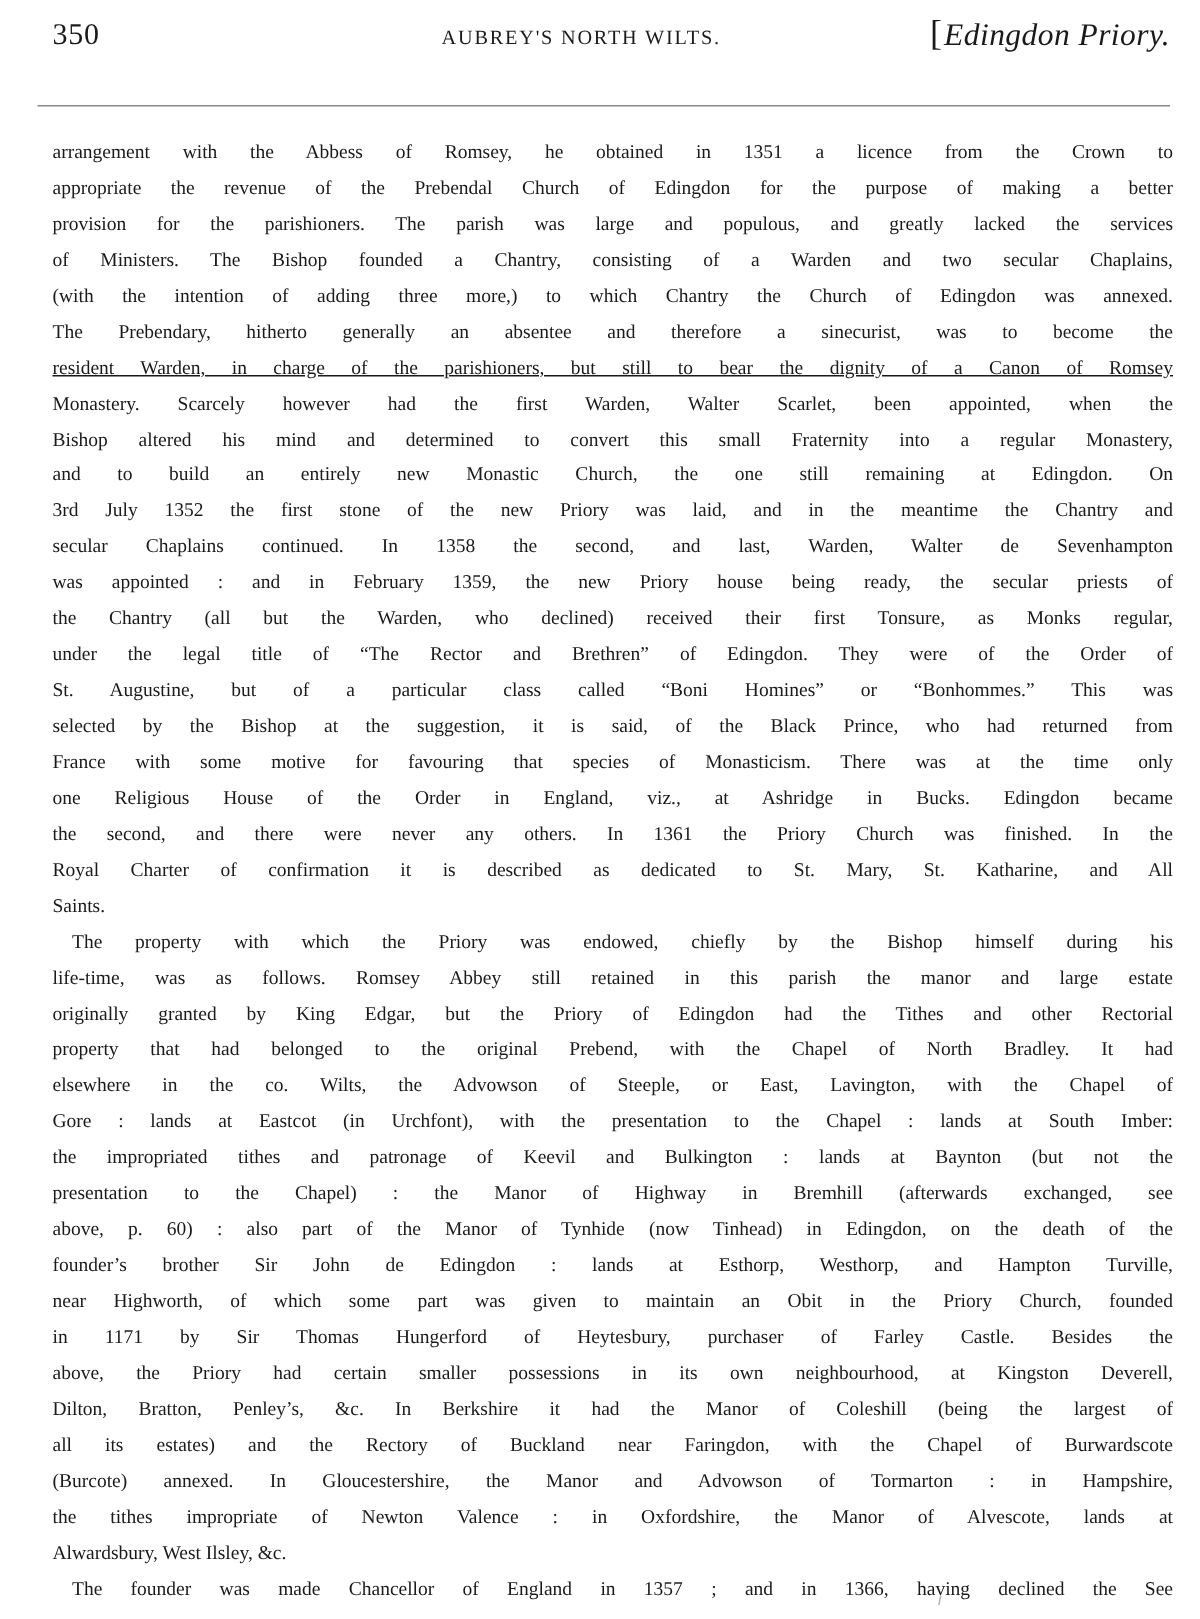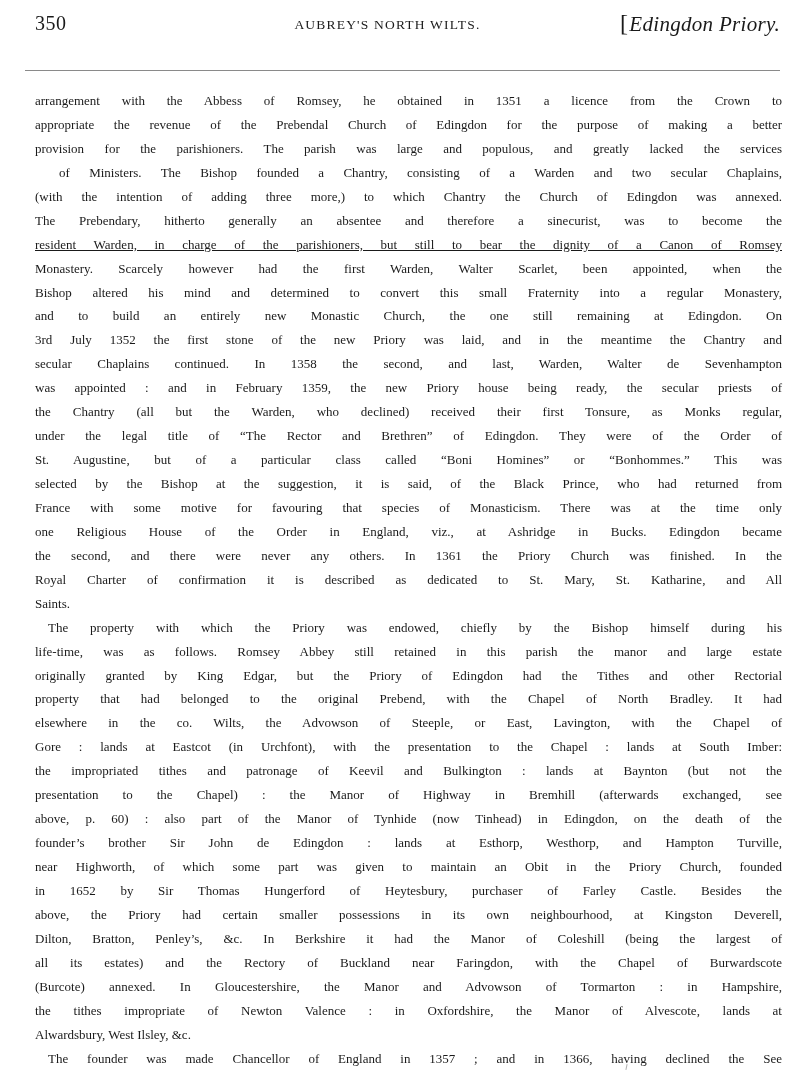--- a/index.html
+++ b/index.html
@@ -103,21 +103,21 @@
     <span class="section-title"><span class="bracket">[</span><span>Edingdon Priory.</span></span>
   </div>
 
   <div class="header-rule"></div>
 
   <div class="body-text" id="body-text">
       <div>
         <span class="line" style="white-space: normal; word-spacing: 0px;">arrangement with the Abbess of Romsey, he obtained in 1351 a licence from the Crown to</span>
         <span class="line" style="white-space: normal; word-spacing: 0px;">appropriate the revenue of the Prebendal Church of Edingdon for the purpose of making a better</span>
         <span class="line" style="white-space: normal; word-spacing: 0px;">provision for the parishioners.   The parish was large and populous, and greatly lacked the services</span>
-        <span class="line" style="white-space: normal; word-spacing: 0px; margin-left: 24px;">of Ministers.   The Bishop founded a Chantry, consisting of a Warden and two secular Chaplains,</span>
+        <span class="line" style="white-space: normal; word-spacing: 0px;">of Ministers.   The Bishop founded a Chantry, consisting of a Warden and two secular Chaplains,</span>
         <span class="line" style="white-space: normal; word-spacing: 0px;">(with the intention of adding three more,) to which Chantry the Church of Edingdon was annexed.</span>
         <span class="line" style="white-space: normal; word-spacing: 0px;">The Prebendary, hitherto generally an absentee and therefore a sinecurist, was to become the</span>
         <span class="line" style="white-space: normal; word-spacing: 0px; text-decoration: underline;">resident Warden, in charge of the parishioners, but still to bear the dignity of a Canon of Romsey</span>
         <span class="line" style="white-space: normal; word-spacing: 0px;">Monastery.   Scarcely however had the first Warden, Walter Scarlet, been appointed, when the</span>
         <span class="line" style="white-space: normal; word-spacing: 0px;">Bishop altered his mind and determined to convert this small Fraternity into a regular Monastery,</span>
         <span class="line" style="white-space: normal; word-spacing: 0px;">and to build an entirely new Monastic Church, the one still remaining at Edingdon.   On</span>
         <span class="line" style="white-space: normal; word-spacing: 0px;">3rd July 1352 the first stone of the new Priory was laid, and in the meantime the Chantry and</span>
         <span class="line" style="white-space: normal; word-spacing: 0px;">secular Chaplains continued.   In 1358 the second, and last, Warden, Walter de Sevenhampton</span>
         <span class="line" style="white-space: normal; word-spacing: 0px;">was appointed : and in February 1359, the new Priory house being ready, the secular priests of</span>
         <span class="line" style="white-space: normal; word-spacing: 0px;">the Chantry (all but the Warden, who declined) received their first Tonsure, as Monks regular,</span>
@@ -135,21 +135,21 @@
         <span class="line" style="white-space: normal; word-spacing: 0px;">life-time, was as follows.   Romsey Abbey still retained in this parish the manor and large estate</span>
         <span class="line" style="white-space: normal; word-spacing: 0px;">originally granted by King Edgar, but the Priory of Edingdon had the Tithes and other Rectorial</span>
         <span class="line" style="white-space: normal; word-spacing: 0px;">property that had belonged to the original Prebend, with the Chapel of North Bradley.   It had</span>
         <span class="line" style="white-space: normal; word-spacing: 0px;">elsewhere in the co. Wilts, the Advowson of Steeple, or East, Lavington, with the Chapel of</span>
         <span class="line" style="white-space: normal; word-spacing: 0px;">Gore : lands at Eastcot (in Urchfont), with the presentation to the Chapel : lands at South Imber:</span>
         <span class="line" style="white-space: normal; word-spacing: 0px;">the impropriated tithes and patronage of Keevil and Bulkington : lands at Baynton (but not the</span>
         <span class="line" style="white-space: normal; word-spacing: 0px;">presentation to the Chapel) : the Manor of Highway in Bremhill (afterwards exchanged, see</span>
         <span class="line" style="white-space: normal; word-spacing: 0px;">above, p. 60) : also part of the Manor of Tynhide (now Tinhead) in Edingdon, on the death of the</span>
         <span class="line" style="white-space: normal; word-spacing: 0px;">founder’s brother Sir John de Edingdon : lands at Esthorp, Westhorp, and Hampton Turville,</span>
         <span class="line" style="white-space: normal; word-spacing: 0px;">near Highworth, of which some part was given to maintain an Obit in the Priory Church, founded</span>
-        <span class="line" style="white-space: normal; word-spacing: 0px;">in 1652 by Sir Thomas Hungerford of Heytesbury, purchaser of Farley Castle.   Besides the</span>
+        <span class="line" style="white-space: normal; word-spacing: 0px;">in 1171 by Sir Thomas Hungerford of Heytesbury, purchaser of Farley Castle.   Besides the</span>
         <span class="line" style="white-space: normal; word-spacing: 0px;">above, the Priory had certain smaller possessions in its own neighbourhood, at Kingston Deverell,</span>
         <span class="line" style="white-space: normal; word-spacing: 0px;">Dilton, Bratton, Penley’s, &amp;c.   In Berkshire it had the Manor of Coleshill (being the largest of</span>
         <span class="line" style="white-space: normal; word-spacing: 0px;">all its estates) and the Rectory of Buckland near Faringdon, with the Chapel of Burwardscote</span>
         <span class="line" style="white-space: normal; word-spacing: 0px;">(Burcote) annexed.   In Gloucestershire, the Manor and Advowson of Tormarton : in Hampshire,</span>
         <span class="line" style="white-space: normal; word-spacing: 0px;">the tithes impropriate of Newton Valence : in Oxfordshire, the Manor of Alvescote, lands at</span>
         <span class="line last" style="white-space: normal; word-spacing: 0px;">Alwardsbury, West Ilsley, &amp;c.</span>
       </div>
       <div>
         <span class="line indent" style="white-space: normal; word-spacing: 0px;">The founder was made Chancellor of England in 1357 ; and in 1366, having declined the See</span>
       </div>

